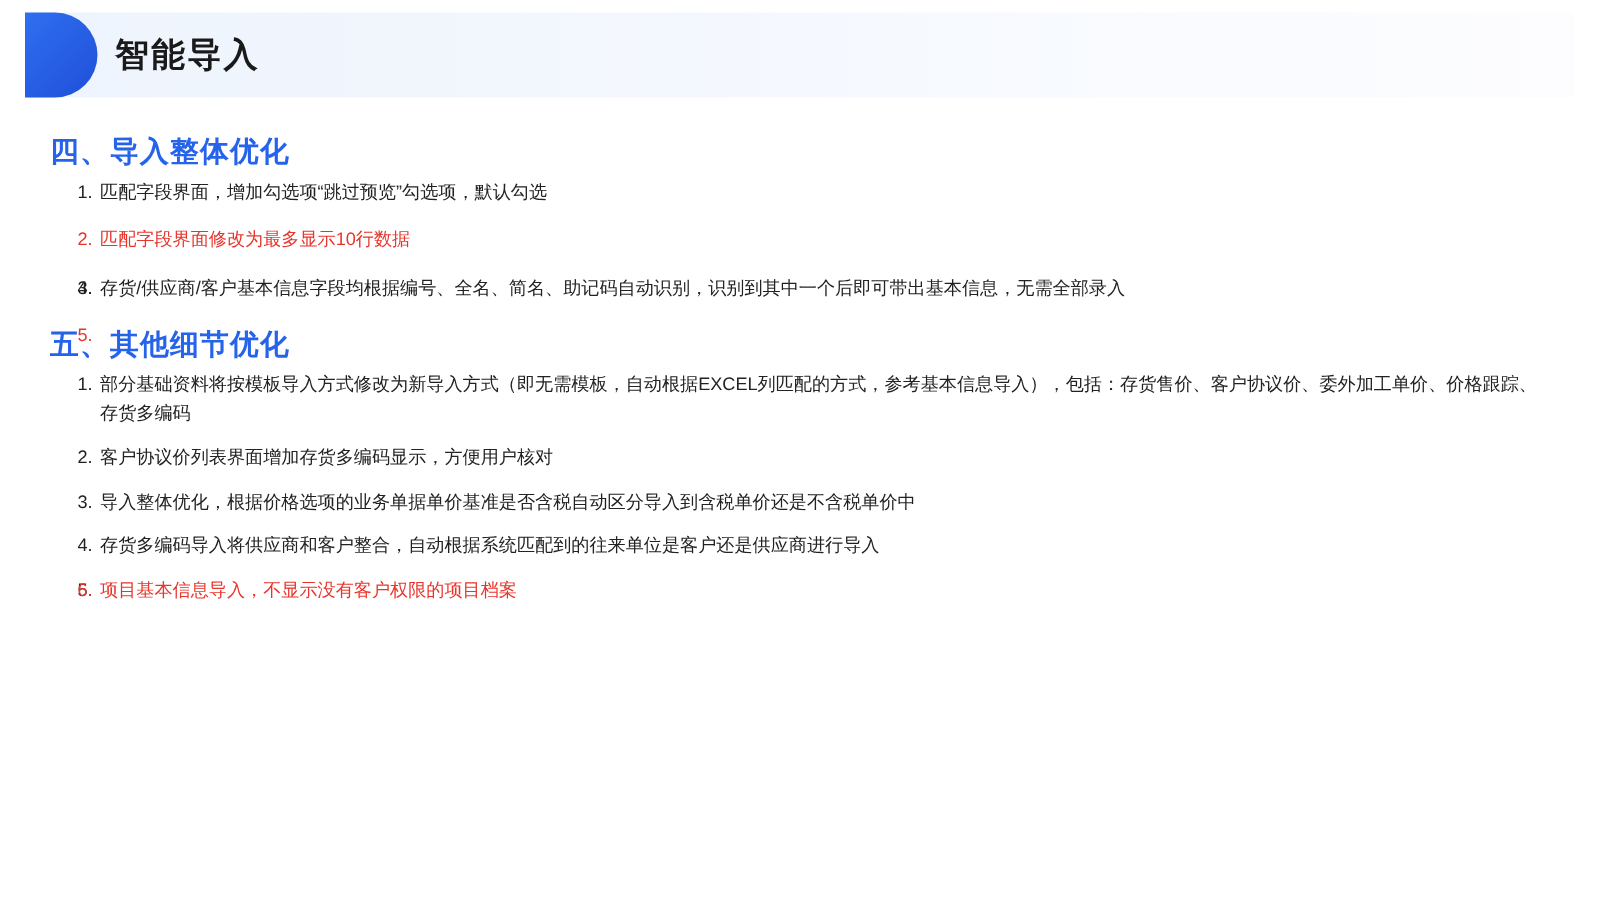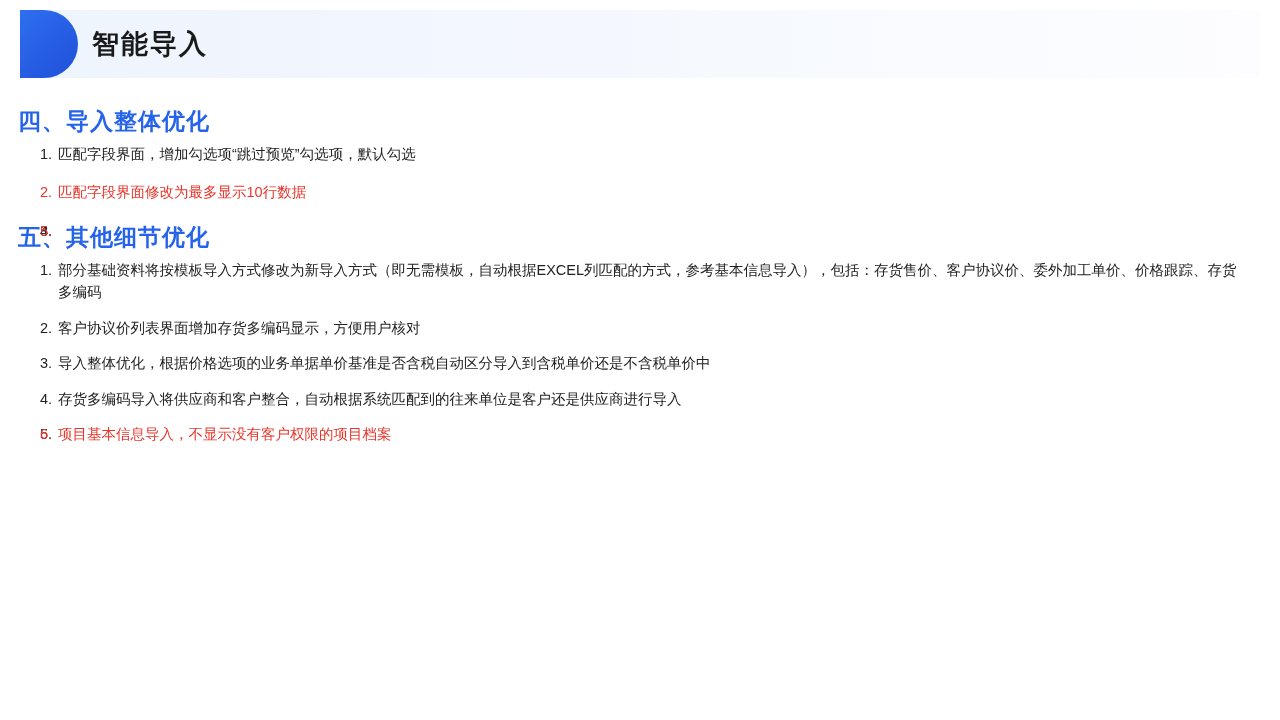--- a/index.html
+++ b/index.html
@@ -51,20 +51,21 @@
 
   
   .content {
     position: absolute;
     left: 0;
     top: 88px;
     width: 1280px;
   }
   .section {
     margin: 0 0 6px 0;
+    padding-left: 22px;
   }
   .section-title {
     color: #2563eb;
     font-size: 23px;
     font-weight: bold;
     letter-spacing: 1px;
     margin: 18px 0 6px 18px;
   }
   ol.items {
     list-style: none;
@@ -115,20 +116,21 @@
       </li>
       <li class="red">
         <span class="num">2.</span>
         <span>匹配字段界面修改为最多显示10行数据</span>
       </li>
       <li>
         <span class="num">3.</span>
       </li>
       <li>
         <span class="num">4.</span>
+        <span>存货/供应商/客户基本信息字段均根据编号、全名、简名、助记码自动识别，识别到其中一个后即可带出基本信息，无需全部录入</span>
       </li>
       <li class="red">
         <span class="num">5.</span>
       </li>
     </ol>
   </div>
 
   <div class="section s2">
     <div class="section-title">五、其他细节优化</div>
     <ol class="items">

